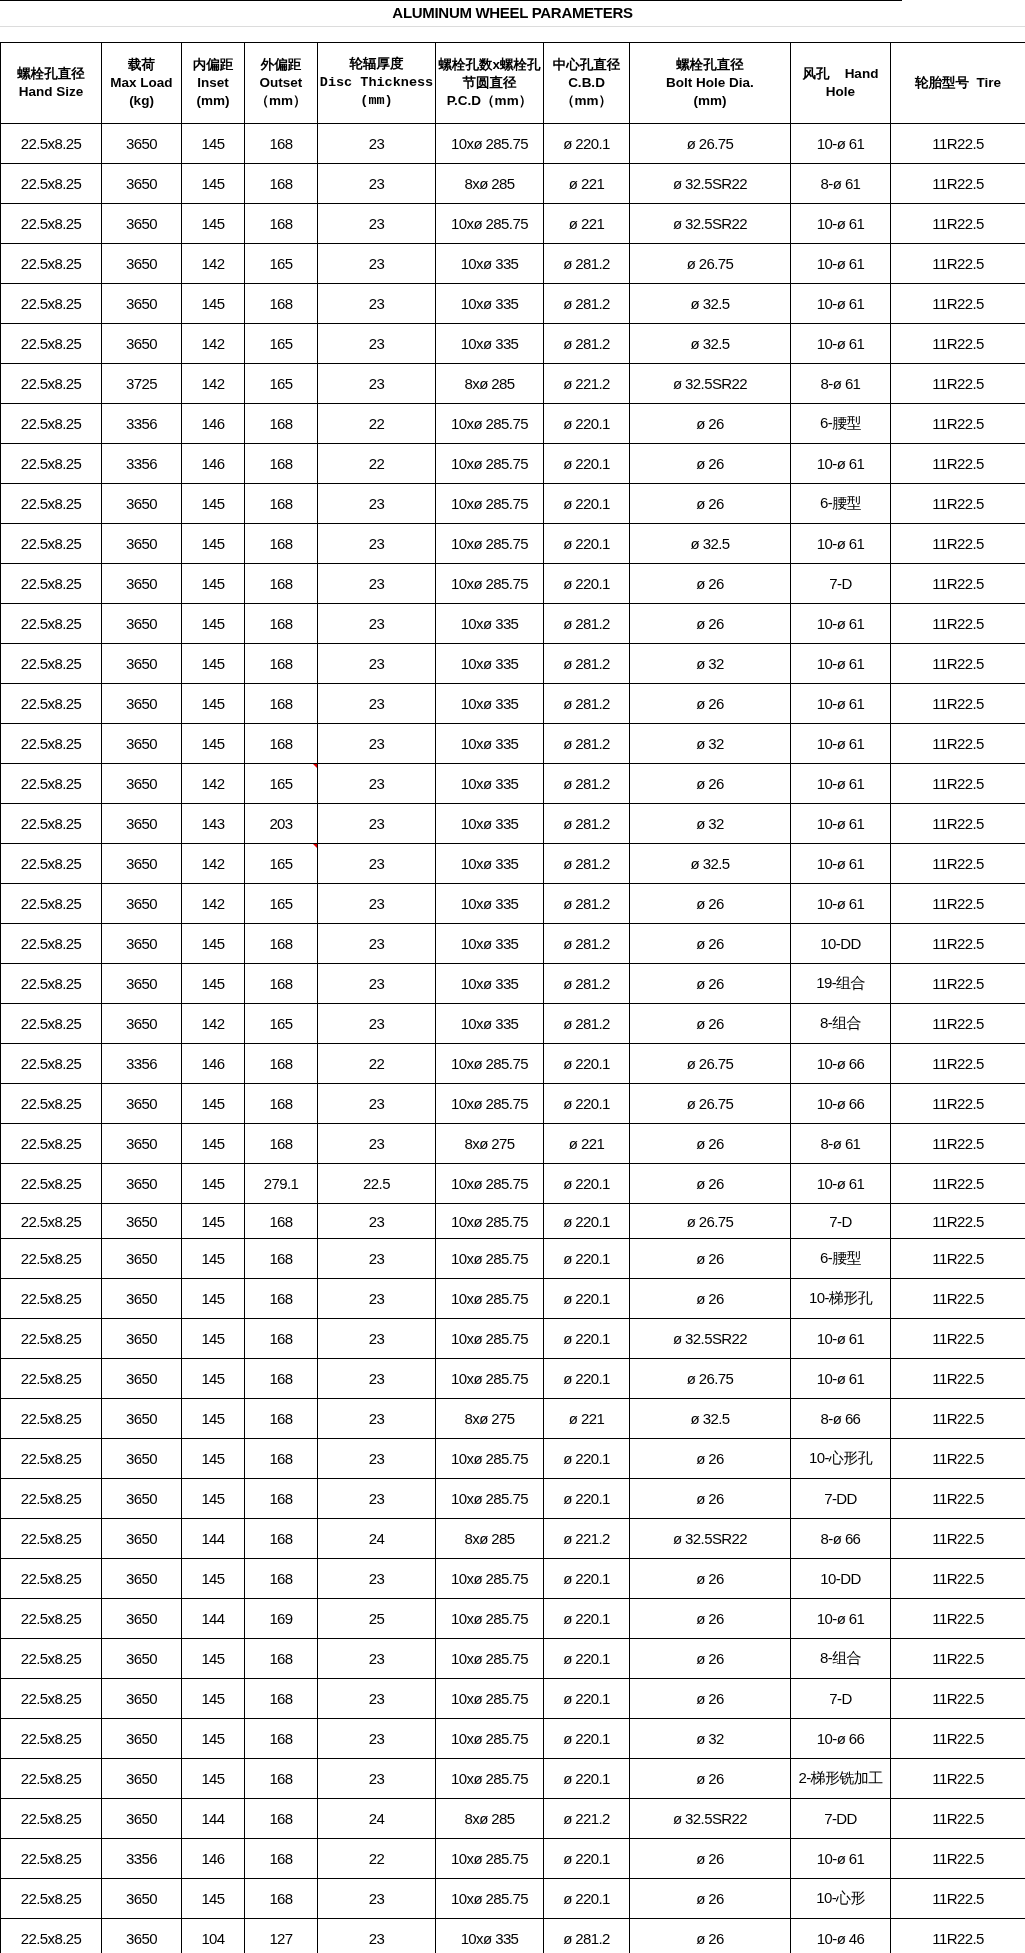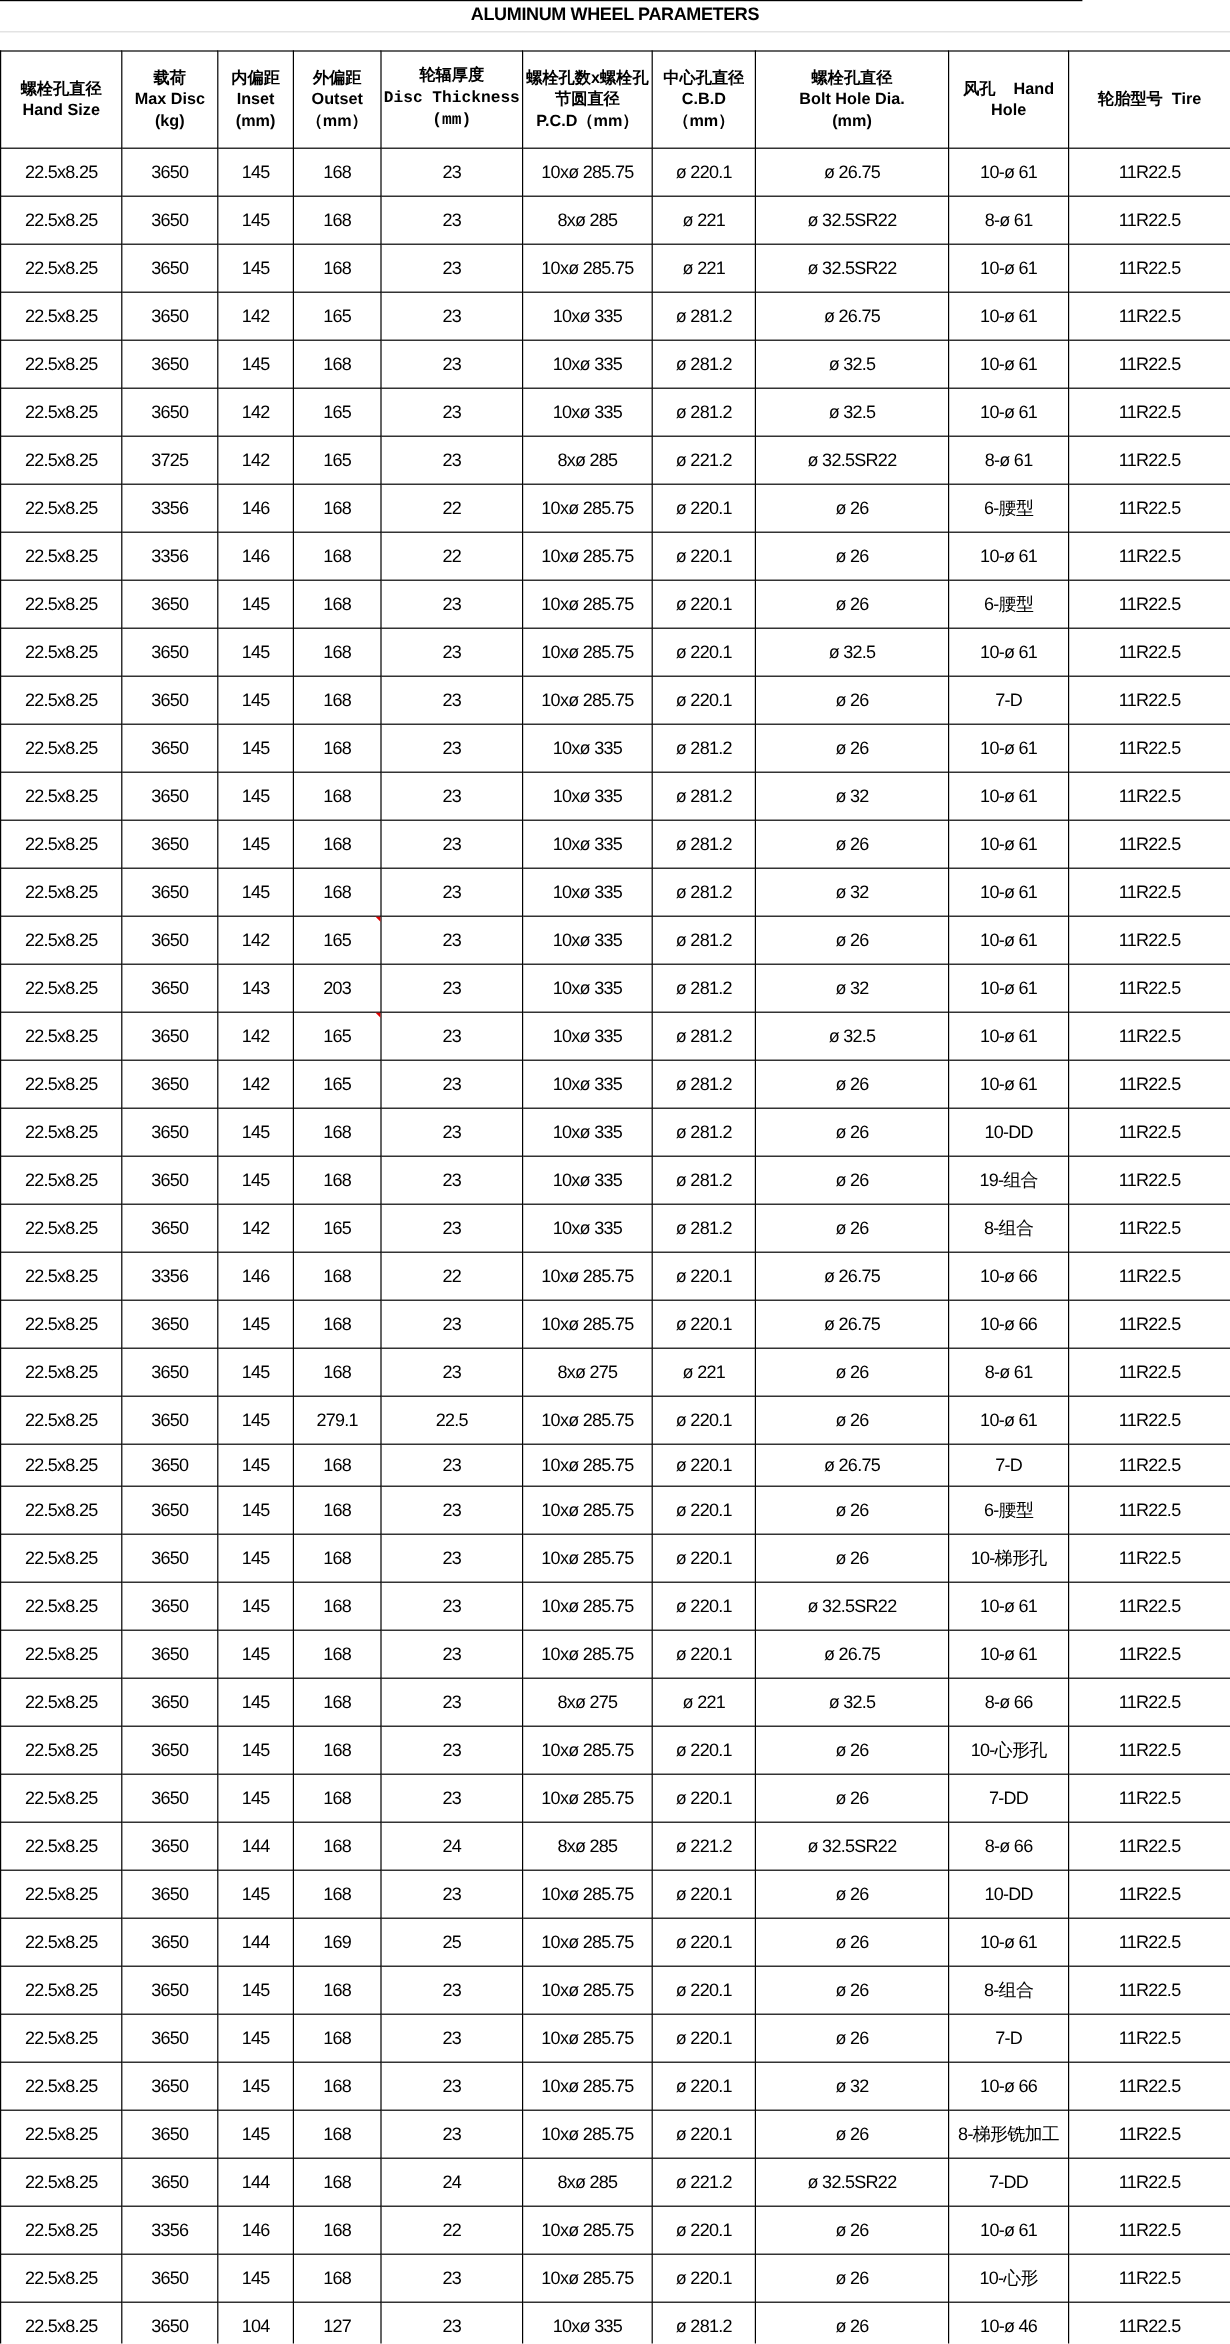--- a/index.html
+++ b/index.html
@@ -39,21 +39,21 @@
       <col style="width:135px">
   </colgroup>
   <thead>
     <tr>
       <th>
           <span class="hdr-line">螺栓孔直径</span>
           <span class="hdr-line">Hand Size</span>
         </th>
       <th>
           <span class="hdr-line">载荷</span>
-          <span class="hdr-line">Max Disc</span>
+          <span class="hdr-line">Max Load</span>
           <span class="hdr-line">(kg)</span>
         </th>
       <th>
           <span class="hdr-line">内偏距</span>
           <span class="hdr-line">Inset</span>
           <span class="hdr-line">(mm)</span>
         </th>
       <th>
           <span class="hdr-line">外偏距</span>
           <span class="hdr-line">Outset</span>
@@ -577,21 +577,21 @@
       </tr>
       <tr>
         <td>22.5x8.25</td>
         <td>3650</td>
         <td>145</td>
         <td>168</td>
         <td class="thin">23</td>
         <td>10xø 285.75</td>
         <td>ø 220.1</td>
         <td>ø 26</td>
-        <td>8-梯形铣加工</td>
+        <td>2-梯形铣加工</td>
         <td>11R22.5</td>
       </tr>
       <tr>
         <td>22.5x8.25</td>
         <td>3650</td>
         <td>144</td>
         <td>168</td>
         <td class="thin">24</td>
         <td>8xø 285</td>
         <td>ø 221.2</td>

